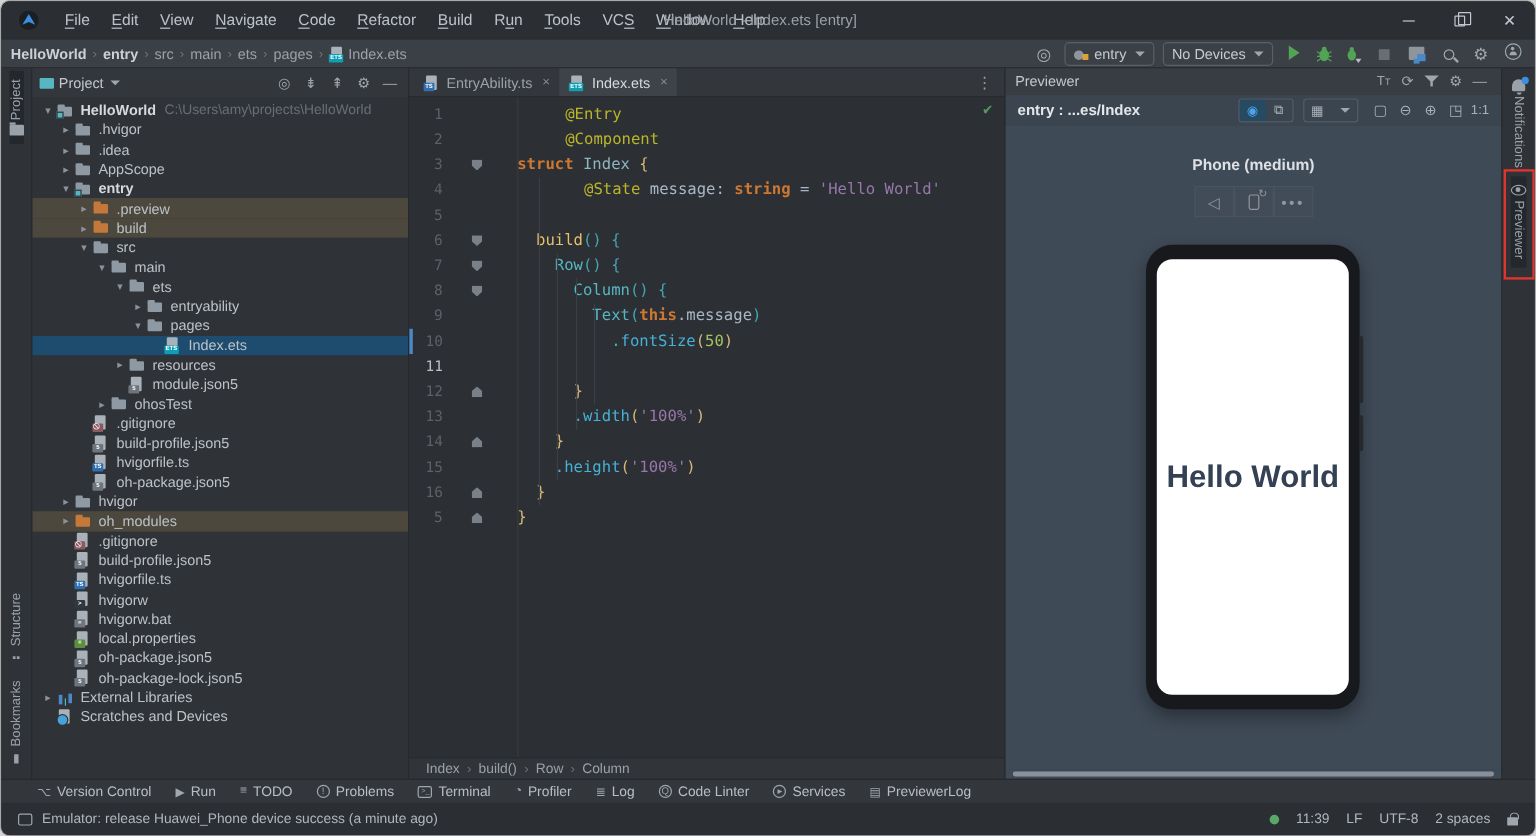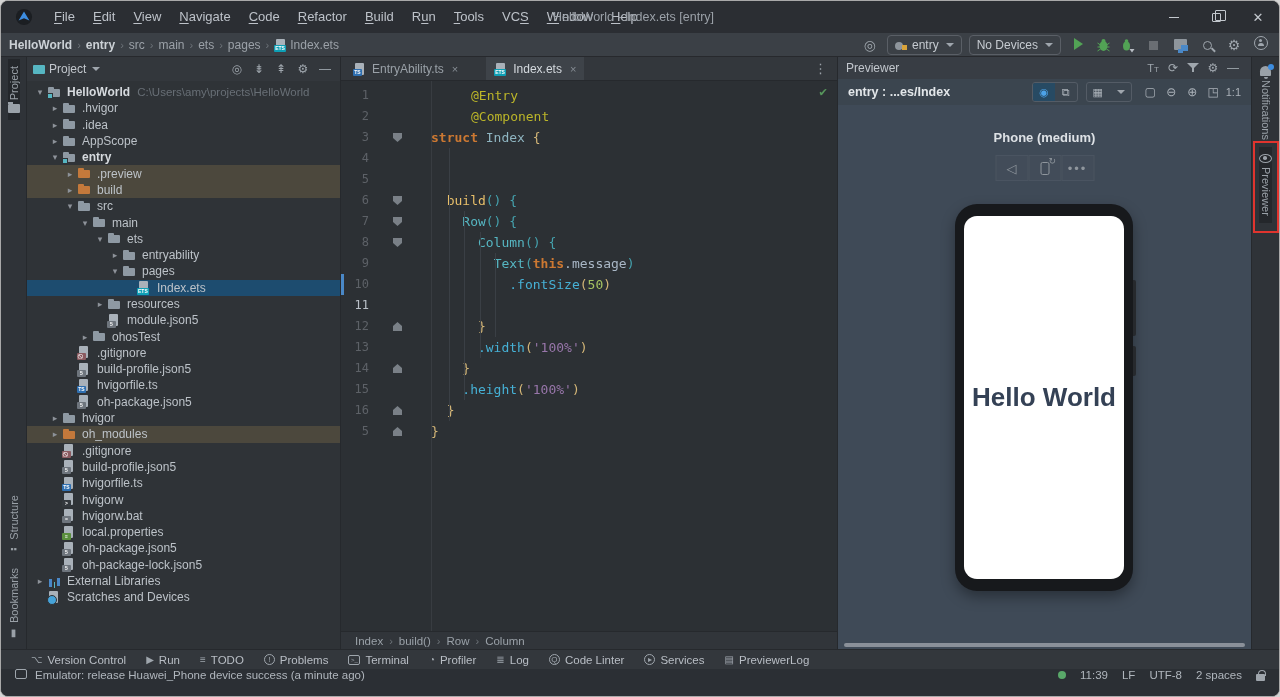--- a/index.html
+++ b/index.html
@@ -79,21 +79,21 @@
   .ic-module::after { content:""; position:absolute; left:1px; top:1px; width:6px; height:3px; background:#8e99a3; border-radius:1px 1px 0 0; }
   .ic-module .bdg { position:absolute; left:0; bottom:0; width:6px; height:6px; background:#56b6c2; border:1px solid #2f3337; }
   .ic-page::before { content:""; position:absolute; left:2px; top:0; width:9px; height:12px; background:#a9b1b9; border-radius:1px; }
   .ic .bdg2 { position:absolute; left:0; bottom:-1px; min-width:9px; height:7px; font-size:5px; line-height:7px; text-align:center; color:#fff; padding:0 1px; border-radius:1px; font-weight:bold; font-family:"Liberation Sans",sans-serif; }
   .ic-lib::before { content:""; position:absolute; left:2px; bottom:1px; width:3px; height:8px; background:#4a88c7; box-shadow:4px 2px 0 -1px #56b6c2, 8px -1px 0 0 #4a88c7; }
   .ic-scratch::before { content:""; position:absolute; left:2px; top:0; width:9px; height:12px; background:#a9b1b9; border-radius:1px; }
   .ic-scratch::after { content:""; position:absolute; left:0; bottom:-1px; width:8px; height:8px; border-radius:50%; background:#46a3d9; border:1px solid #2f3337; }
 
   
   #editor { flex:1; display:flex; flex-direction:column; background:#2c3034; min-width:0; }
-  #tabbar { height:24px; flex:none; background:#33373c; border-bottom:1px solid #26292d; display:flex; align-items:stretch; padding-left:4px;gap:20px; }
+  #tabbar { height:24px; flex:none; background:#33373c; border-bottom:1px solid #26292d; display:flex; align-items:stretch; padding-left:4px; }
   .tab { display:flex; align-items:center; gap:5px; padding:0 8px; font-size:12px; color:#9aa1a8; }
   .tab.active { background:#3e4349; color:#d4d9de; }
   .tab .close { color:#868d94; font-size:11px; margin-left:3px; }
   #tab-more { margin-left:auto; color:#9aa1a8; padding:0 10px; font-size:13px; display:flex; align-items:center; }
   #code-area { flex:1; position:relative; font-family:"DejaVu Sans Mono",monospace; font-size:13px; overflow:hidden; }
   .code-line { position:relative; height:21px; line-height:21px; white-space:pre; display:flex; }
   .gutter { width:90px; flex:none; position:relative; }
   .lnum { position:absolute; left:0; top:0; width:28px; text-align:right; color:#5d6167; font-size:12px; }
   .code-line.cur .lnum { color:#bac0c8; }
   .fold { position:absolute; left:52px; top:6px; width:9px; height:9px; background:#7a8087; }
@@ -139,21 +139,21 @@
   .phone-btn { position:absolute; right:-3px; width:3px; background:#26292d; border-radius:0 2px 2px 0; }
   #pv-scroll { height:8px; flex:none; background:#3f4a57; position:relative; }
   #pv-scroll .thumb { position:absolute; left:6px; right:6px; top:2px; height:4px; border-radius:2px; background:#8a9099; }
 
   
   #bottom-toolbar { position:absolute; left:0; right:0; bottom:27px; height:20px; background:#33373c; border-top:1px solid #26292d; display:flex; align-items:center; gap:20px; padding-left:30px; font-size:11.5px; color:#b9bec5; }
   .bt-item { display:flex; align-items:center; gap:5px; }
   .bt-glyph { color:#9fa6ad; font-size:10px; }
   .circle-glyph { width:11px; height:11px; border:1px solid #9fa6ad; border-radius:50%; font-size:8px; line-height:10px; text-align:center; color:#9fa6ad; }
   .box-glyph { width:12px; height:10px; border:1px solid #9fa6ad; border-radius:2px; font-size:6px; line-height:9px; text-align:center; color:#9fa6ad; }
-  #status-bar { position:absolute; left:0; right:0; bottom:0; height:27px; background:#2b2f34; display:flex; align-items:flex-start; padding:0 14px; font-size:11.5px; color:#b0b6bd; }
+  #status-bar { position:absolute; left:0; right:0; bottom:0; height:27px; background:#2b2f34; display:flex; align-items:center; padding:0 14px; font-size:11.5px; color:#b0b6bd; }
   #status-right { margin-left:auto; display:flex; align-items:center; gap:14px; }
   .green-dot { width:8px; height:8px; border-radius:50%; background:#59a869; }
   .lock-glyph { position:relative; width:9px; height:7px; background:#9fa6ad; border-radius:1px; margin-top:4px; }
   .lock-glyph::before { content:""; position:absolute; left:1.5px; top:-4px; width:6px; height:5px; border:1.5px solid #9fa6ad; border-bottom:none; border-radius:4px 4px 0 0; }
   .statmon-glyph { width:12px; height:10px; border:1px solid #9fa6ad; border-radius:2px; margin-right:8px; }
 </style>
 </head>
 <body>
 
 <div id="window">
@@ -489,21 +489,21 @@
             <span class="close">×</span>
           </div>
           <div id="tab-more">⋮</div>
         </div>
       <div id="code-area">
         <div class="gutter-border"></div>
         <div id="code-lines" style="padding-top: 4px;">
             <div class="code-line"><div class="gutter"><span class="lnum">1</span></div><span class="ctext"><span class="tk-d">@Entry</span></span></div>
             <div class="code-line"><div class="gutter"><span class="lnum">2</span></div><span class="ctext"><span class="tk-d">@Component</span></span></div>
             <div class="code-line"><div class="gutter"><span class="lnum">3</span><span class="fold o"></span></div><span class="ctext"><span class="tk-k">struct </span><span class="tk-ty">Index </span><span class="tk-g">{</span></span></div>
-            <div class="code-line"><div class="gutter"><span class="lnum">4</span></div></div>
+            <div class="code-line"><div class="gutter"><span class="lnum">4</span></div><span class="ctext"><span class="tk-p">  </span><span class="tk-d">@State</span><span class="tk-p"> message: </span><span class="tk-k">string</span><span class="tk-p"> = </span><span class="tk-s">'Hello World'</span></span></div>
             <div class="code-line"><div class="gutter"><span class="lnum">5</span></div><span class="ctext"></span></div>
             <div class="code-line"><div class="gutter"><span class="lnum">6</span><span class="fold o"></span></div><span class="ctext"><span class="tk-p">  </span><span class="tk-fn">build</span><span class="tk-tb">() {</span></span></div>
             <div class="code-line"><div class="gutter"><span class="lnum">7</span><span class="fold o"></span></div><span class="ctext"><span class="tk-p">    </span><span class="tk-cm">Row</span><span class="tk-tb">() {</span></span></div>
             <div class="code-line"><div class="gutter"><span class="lnum">8</span><span class="fold o"></span></div><span class="ctext"><span class="tk-p">      </span><span class="tk-cm">Column</span><span class="tk-tb">() {</span></span></div>
             <div class="code-line"><div class="gutter"><span class="lnum">9</span></div><span class="ctext"><span class="tk-p">        </span><span class="tk-cm">Text</span><span class="tk-tb">(</span><span class="tk-k">this</span><span class="tk-p">.message</span><span class="tk-tb">)</span></span></div>
             <div class="code-line"><div class="gutter"><span class="bluemark"></span><span class="lnum">10</span></div><span class="ctext"><span class="tk-p">          </span><span class="tk-mth">.fontSize</span><span class="tk-g">(</span><span class="tk-num">50</span><span class="tk-g">)</span></span></div>
             <div class="code-line cur"><div class="gutter"><span class="lnum">11</span></div></div>
             <div class="code-line"><div class="gutter"><span class="lnum">12</span><span class="fold c"></span></div><span class="ctext"><span class="tk-p">      </span><span class="tk-g">}</span></span></div>
             <div class="code-line"><div class="gutter"><span class="lnum">13</span></div><span class="ctext"><span class="tk-p">      </span><span class="tk-mth">.width</span><span class="tk-g">(</span><span class="tk-s">'100%'</span><span class="tk-g">)</span></span></div>
             <div class="code-line"><div class="gutter"><span class="lnum">14</span><span class="fold c"></span></div><span class="ctext"><span class="tk-p">    </span><span class="tk-g">}</span></span></div>

